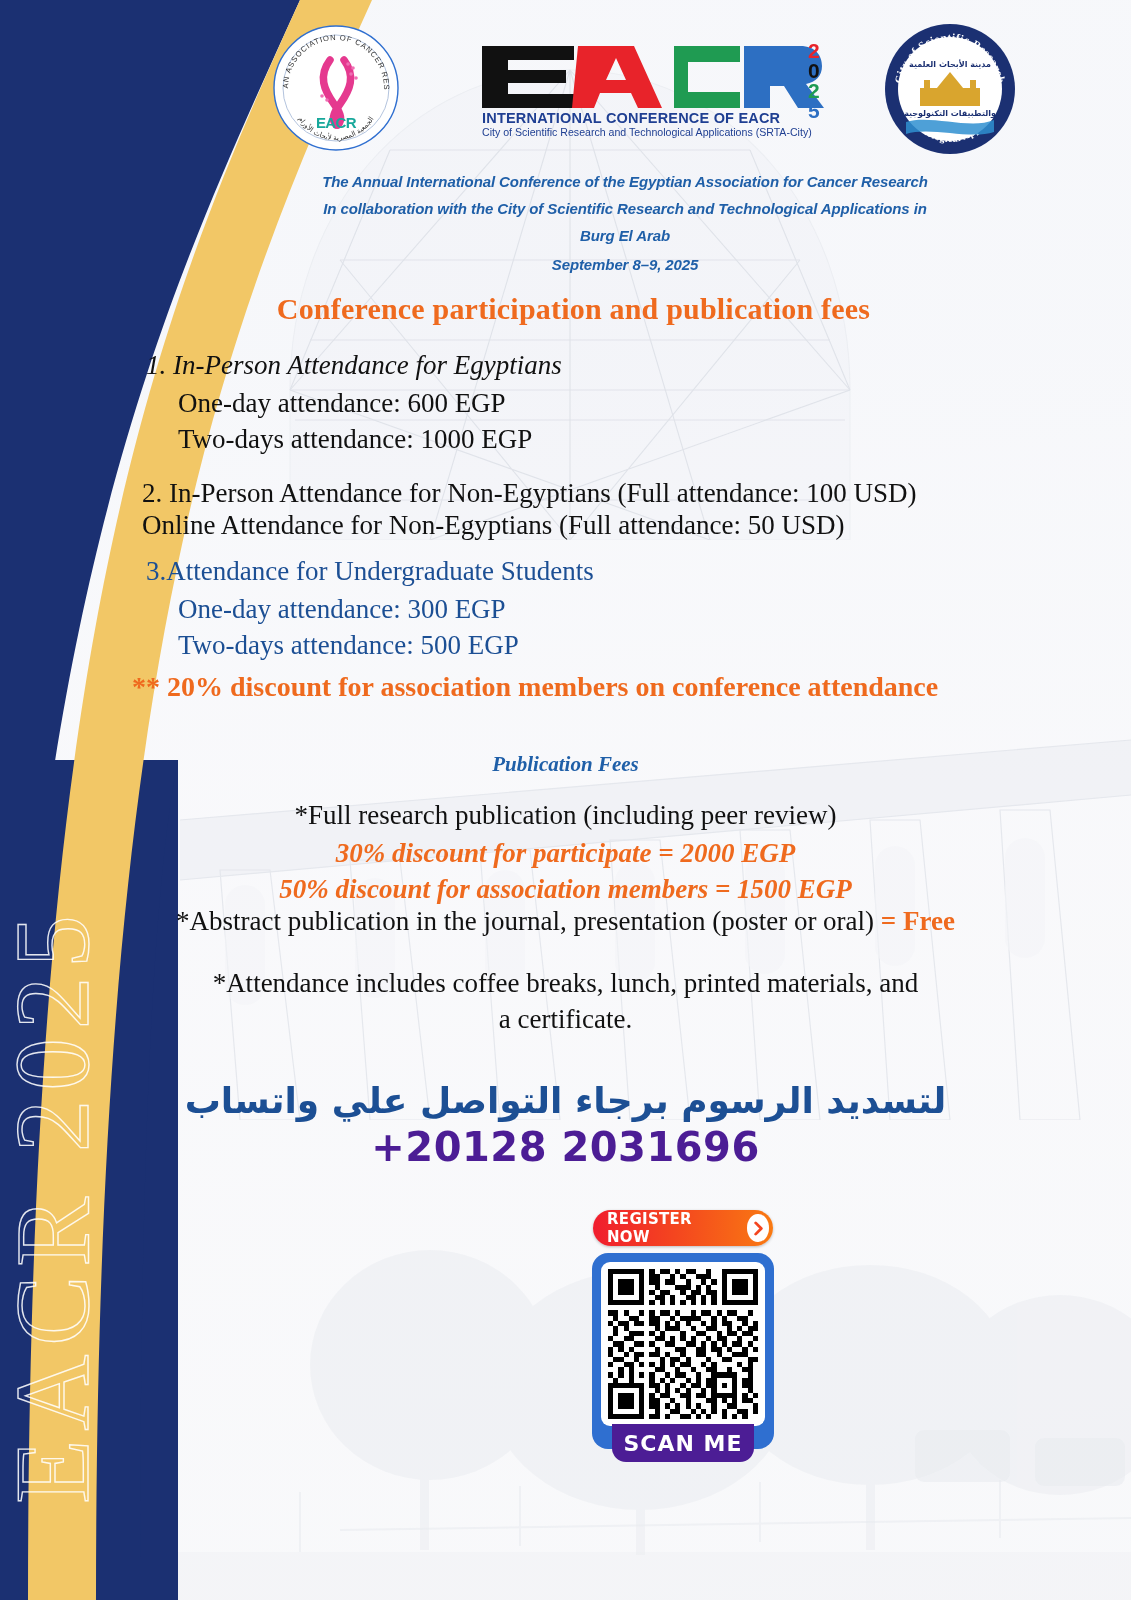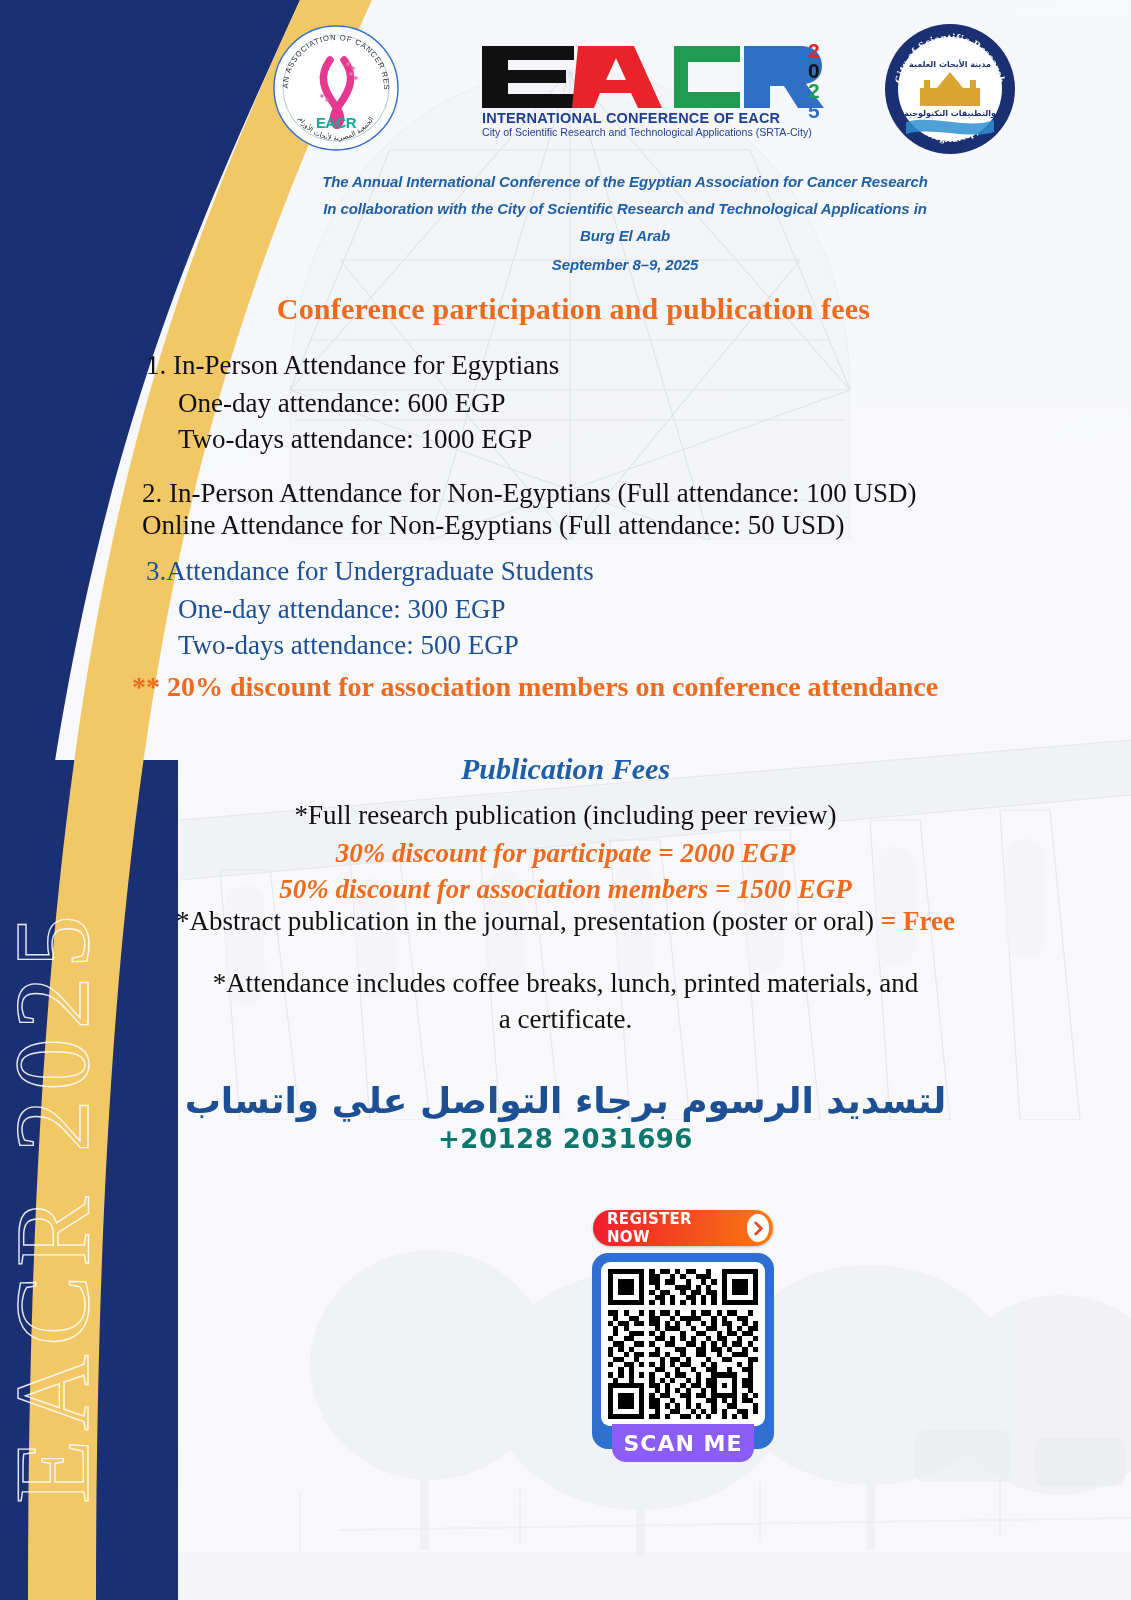--- a/index.html
+++ b/index.html
@@ -125,21 +125,21 @@
   .ln.orange{ color:#ef6a1e; }
   .ln.bold  { font-weight:bold; }
   .ln.ital  { font-style:italic; }
   .ln.center{ width:1131px; left:0; text-align:center; white-space:normal; }
 
   .pub-title {
     position:absolute; left:0; top:752px; width:1131px;
     text-align:center;
     font-family:"Liberation Serif", serif;
     font-style:italic; font-weight:bold;
-    font-size:30px;
+    font-size:21px;
     color:#1f5fa8;
   }
 
   .free-tag { color:#ef6a1e; font-weight:bold; }
 
   
   .arabic {
     position:absolute; left:0; top:1078px; width:1131px;
     text-align:center;
     direction:rtl;
@@ -147,22 +147,22 @@
     font-weight:bold;
     font-size:36px;
     color:#1c4f94;
     line-height:46px;
   }
   .phone {
     position:absolute; left:0; top:1124px; width:1131px;
     text-align:center;
     font-family:"DejaVu Sans", sans-serif;
     font-weight:bold;
-    font-size:26px;
-    color:#0f766e;
+    font-size:40px;
+    color:#4c1d95;
     letter-spacing:0.5px;
   }
 
   
   .register-btn {
     position:absolute; left:593px; top:1210px;
     width:180px; height:36px;
     border-radius:18px;
     background:linear-gradient(90deg,#f01d2e 0%,#f4451f 45%,#f97a12 100%);
     display:flex; align-items:center; justify-content:space-between;
@@ -195,21 +195,21 @@
   .qr-inner {
     width:164px; height:164px;
     background:#ffffff;
     border-radius:9px;
     padding:7px;
   }
   .qr-inner svg { width:150px; height:150px; display:block; }
   .scan-me {
     position:absolute; left:612px; top:1424px;
     width:142px; height:38px;
-    background:#8b5cf6;
+    background:#4c1d95;
     border-radius:0 0 14px 14px;
     display:flex; align-items:center; justify-content:center;
     font-family:"DejaVu Sans", sans-serif;
     font-weight:bold;
     font-size:22px;
     color:#ffffff;
     letter-spacing:1px;
   }
 </style>
 </head>
@@ -389,21 +389,21 @@
     <span>The Annual International Conference of the Egyptian Association for Cancer Research</span><br>
     <span>In collaboration with the City of Scientific Research and Technological Applications in</span><br>
     <span>Burg El Arab</span>
     <span class="date">September 8–9, 2025</span>
   </div>
 
   <div class="fees-title">Conference participation and publication fees</div>
 
   <div class="body-wrap">
 
-    <div class="ln" style="left:146px; top:350px;">1. In-Person Attendance for Egyptians</div>
+    <div class="ln" style="left:146px; top:350px;font-style:italic;">1. In-Person Attendance for Egyptians</div>
     <div class="ln" style="left:178px; top:388px;">One-day attendance: 600 EGP</div>
     <div class="ln" style="left:178px; top:424px;">Two-days attendance: 1000 EGP</div>
 
     <div class="ln" style="left:142px; top:478px;">2. In-Person Attendance for Non-Egyptians (Full attendance: 100 USD)</div>
     <div class="ln" style="left:142px; top:510px;">Online Attendance for Non-Egyptians (Full attendance: 50 USD)</div>
 
     <div class="ln blue" style="left:146px; top:556px;">3.Attendance for Undergraduate Students</div>
     <div class="ln blue" style="left:178px; top:594px;">One-day attendance: 300 EGP</div>
     <div class="ln blue" style="left:178px; top:630px;">Two-days attendance: 500 EGP</div>
 

